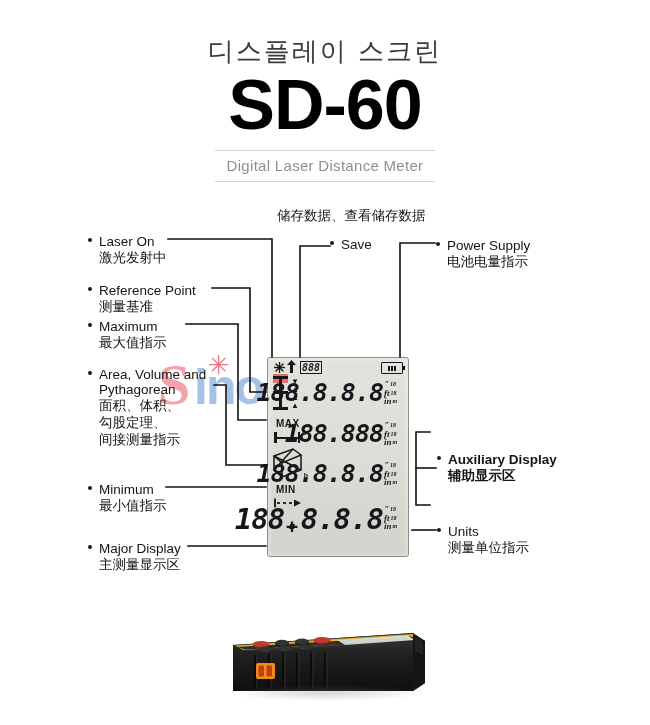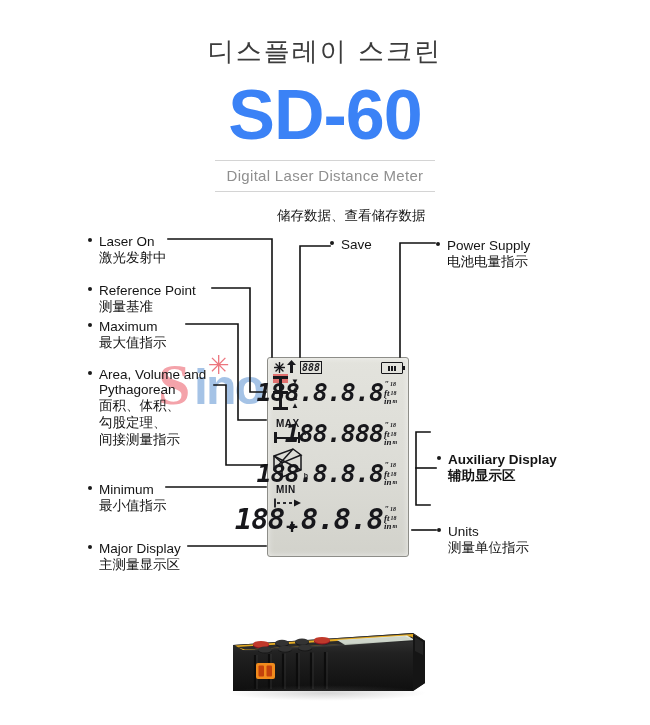--- a/index.html
+++ b/index.html
@@ -12,24 +12,24 @@
   .stage{position:absolute;left:0;top:0;width:650px;height:594px;}
 
   
   .hdr{position:absolute;left:0;top:38px;width:650px;text-align:center;}
   .hdr-ko{
     font-family:"DejaVu Sans",sans-serif;
     font-size:26px;color:#3b3b3b;letter-spacing:2px;
     font-weight:400;line-height:1;
   }
   .hdr-model{
-    margin-top:16px;
+    margin-top:6px;
     font-family:"Liberation Sans",sans-serif;
     font-size:70px;font-weight:bold;line-height:1;
-    color:#3b82f6;letter-spacing:-1px;
+    color:#000000;letter-spacing:-1px;
   }
   .hdr-rule{
     width:220px;height:1px;background:#d4d4d4;margin:10px auto 0 auto;
   }
   .hdr-sub{
     margin-top:6px;font-size:15px;color:#8f8f8f;letter-spacing:.3px;
     font-family:"Liberation Sans",sans-serif;
   }
   .hdr-rule2{
     width:220px;height:1px;background:#d4d4d4;margin:7px auto 0 auto;

